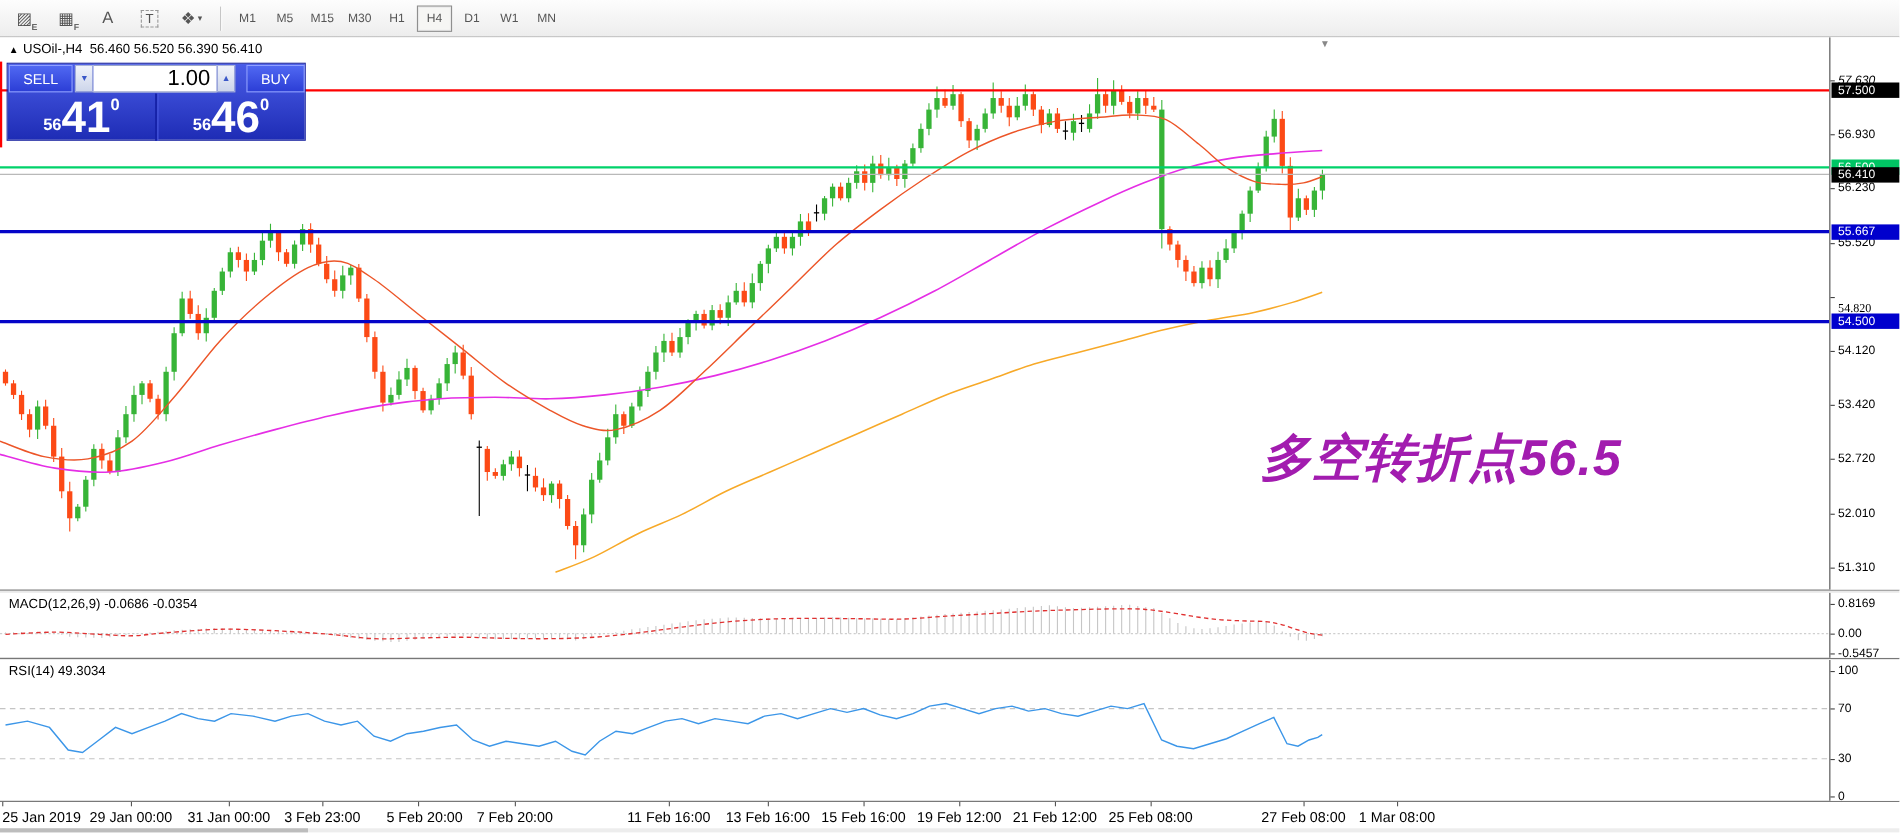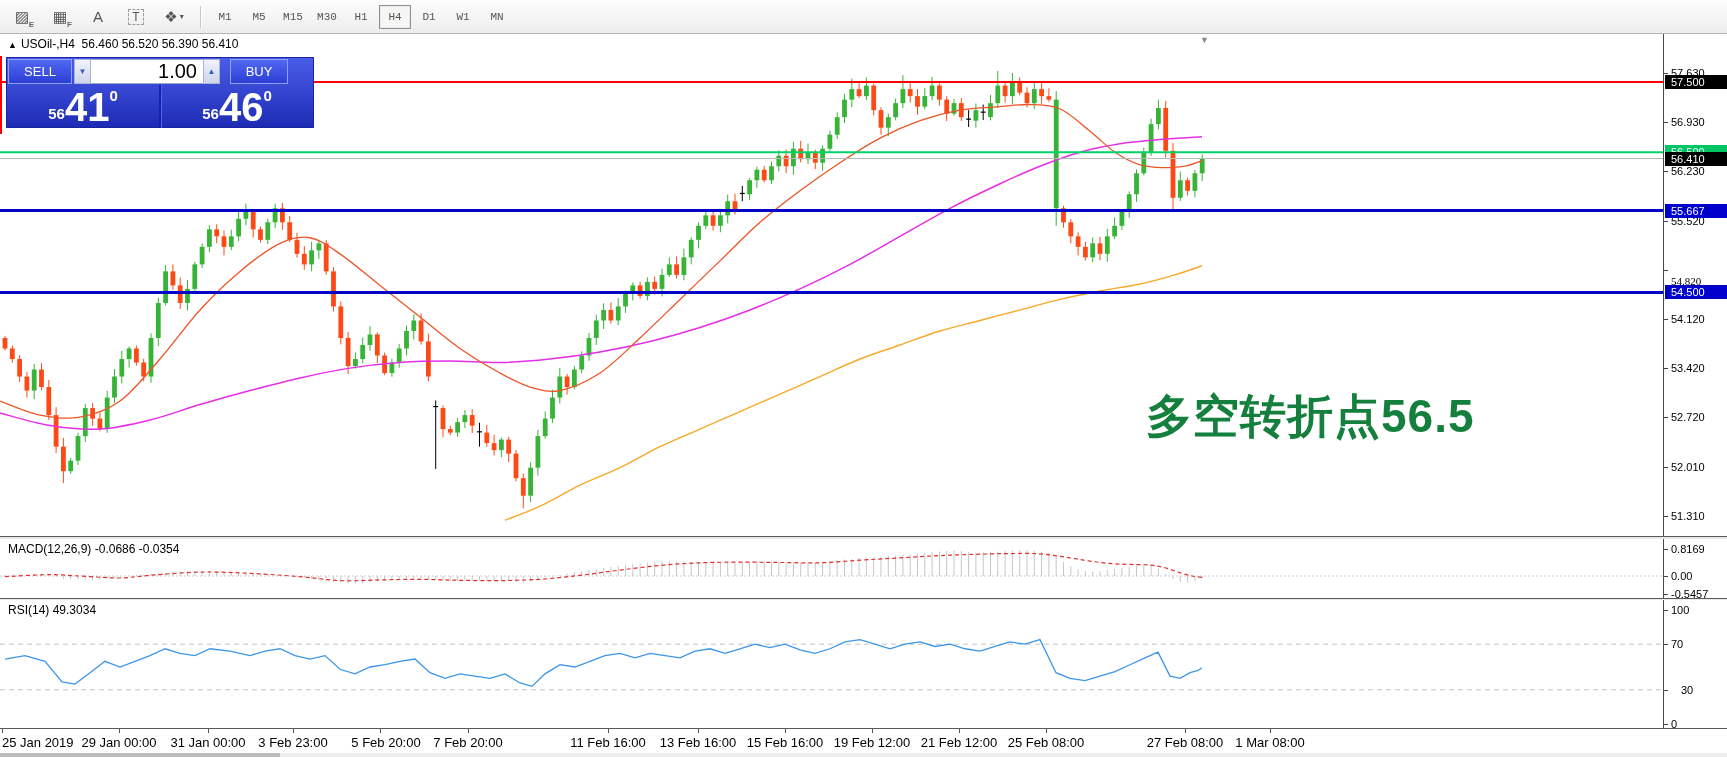--- a/index.html
+++ b/index.html
@@ -11,45 +11,45 @@
            display:flex;align-items:center;}
   .tools{display:flex;align-items:center;gap:10px;padding-left:8px;}
   .tool{position:relative;width:26px;height:24px;display:flex;align-items:center;justify-content:center;
         color:#555;font-size:15px;background:transparent;border:1px solid transparent;border-radius:2px;cursor:default;}
   .tool .sub{position:absolute;right:1px;bottom:0;font-size:8px;color:#666;font-weight:bold;}
   .tool .caret{font-size:8px;color:#555;margin-left:2px;}
   .tool.dashed span.g{border:1px dashed #999;padding:0 3px;font-size:12px;line-height:14px;}
   .tbsep{width:1px;height:22px;background:#c6c6c6;margin:0 8px 0 12px;box-shadow:1px 0 0 #fff;}
   .tfs{display:flex;align-items:center;gap:2px;}
   .tf{min-width:30px;height:22px;border:1px solid transparent;background:transparent;color:#555;
-      font-family:Liberation Mono, monospace;font-size:11px;display:flex;align-items:center;justify-content:center;cursor:default;text-align:center;}
+      font-family:Liberation Sans, sans-serif;font-size:11px;display:flex;align-items:center;justify-content:center;cursor:default;text-align:center;}
   .tf.active{background:#f6f6f4;border:1px solid #8f8f8f;box-shadow:inset 0 0 0 1px #e9e9e9;}
   
   .panel{position:absolute;left:0;width:1727px;background:#fff;}
   .panel svg{position:absolute;left:0;top:0;}
   .p-main{top:34px;height:502px;border-bottom:1px solid #5a5a5a;}
   .gapA{position:absolute;left:0;top:537px;width:1727px;height:2px;background:#e9e9e9;}
   .p-macd{top:539px;height:59px;border-bottom:1px solid #5a5a5a;}
   .gapB{position:absolute;left:0;top:599px;width:1727px;height:1px;background:#e9e9e9;}
   .p-rsi{top:600px;height:128px;border-bottom:1px solid #5a5a5a;}
   .scale{position:absolute;left:1663px;top:0;width:64px;height:100%;background:#fff;border-left:1px solid #4a4a4a;}
   .tick{position:absolute;left:7px;height:14px;line-height:14px;font-size:11px;color:#000;white-space:nowrap;}
   .tickmark{position:absolute;left:0;width:4px;height:1px;background:#444;}
   .badge{position:absolute;left:1px;width:62px;height:14px;line-height:14px;color:#fff;font-size:11px;
          padding-left:6px;box-sizing:border-box;white-space:nowrap;}
   .indlabel{position:absolute;left:8px;top:3px;font-size:12px;color:#000;white-space:nowrap;text-align:right;}
   
   .ohlc{position:absolute;left:8px;top:3px;font-size:12px;color:#000;white-space:nowrap;}
   .ohlc .arr{font-size:9px;margin-right:4px;}
   .shift{position:absolute;left:1200px;top:1px;font-size:9px;color:#888;}
   .redtick{position:absolute;left:0;top:22px;width:2px;height:78px;background:#fe0000;}
-  .annotation{position:absolute;left:1146px;top:352px;font-size:46px;font-weight:bold;color:#15803d;
-              font-family:"Liberation Sans","DejaVu Sans",sans-serif;white-space:nowrap;letter-spacing:1px;}
+  .annotation{position:absolute;left:1146px;top:352px;font-size:46px;font-weight:bold;color:#a21caf;
+              font-family:"Liberation Sans","DejaVu Sans",sans-serif;white-space:nowrap;letter-spacing:1px;font-style:italic;}
   
-  .oc{position:absolute;left:6px;top:23px;width:308px;height:71px;
+  .oc{position:absolute;left:6px;top:23px;width:272px;height:71px;
       background:linear-gradient(#4a5de8,#1e2cb5);border:1px solid #1a23a0;box-sizing:border-box;}
   .oc-r1{display:flex;align-items:center;height:27px;}
   .oc-btn{height:25px;border:1px solid #8fa0ff;background:linear-gradient(#5068f2,#2c3ed6);
           color:#fff;font-size:13px;font-family:"Liberation Sans",sans-serif;cursor:pointer;}
   .oc-sell{width:64px;margin-left:1px;}
   .oc-buy{width:58px;margin-left:10px;}
   .oc-spin{display:flex;align-items:center;height:25px;margin-left:2px;}
   .oc-step{width:17px;height:25px;border:1px solid #aab4d8;background:linear-gradient(#f0f3fb,#cdd5ea);
            color:#3a57c8;font-size:8px;padding:0;cursor:pointer;}
   .oc-vol{width:100px;height:23px;border:1px solid #9aa6c8;border-left:none;border-right:none;
@@ -444,21 +444,21 @@
         <path d="M0 378.98500000000007 C8.333333333333334 381.0880000000001,33.33333333333333 388.91583333333335,50 391.60300000000007 C66.66666666666667 394.2901666666668,83.33333333333333 396.042666666667,100 395.10800000000035 C116.66666666666667 394.1733333333337,133.33333333333334 390.0841666666669,150 385.9950000000002 C166.66666666666666 381.9058333333335,183.33333333333334 375.4800000000003,200 370.57300000000026 C216.66666666666666 365.6660000000002,233.33333333333334 360.99266666666676,250 356.55300000000005 C266.6666666666667 352.11333333333334,283.3333333333333 347.67366666666675,300 343.93500000000006 C316.6666666666667 340.19633333333337,333.3333333333333 336.6913333333334,350 334.12100000000004 C366.6666666666667 331.5506666666667,383.3333333333333 329.6813333333335,400 328.51300000000015 C416.6666666666667 327.3446666666668,433.3333333333333 327.11099999999993,450 327.11099999999993 C466.6666666666667 327.11099999999993,483.3333333333333 328.86350000000004,500 328.51300000000015 C516.6666666666666 328.16250000000025,533.3333333333334 326.7605000000004,550 325.0080000000004 C566.6666666666666 323.2555000000004,583.3333333333334 320.9188333333336,600 317.9980000000003 C616.6666666666666 315.0771666666669,633.3333333333334 311.57216666666704,650 307.48300000000035 C666.6666666666666 303.39383333333365,683.3333333333334 298.72050000000024,700 293.4630000000002 C716.6666666666666 288.20550000000014,733.3333333333334 282.36383333333345,750 275.93800000000016 C766.6666666666666 269.5121666666669,783.3333333333334 262.502166666667,800 254.90800000000036 C816.6666666666666 247.31383333333372,833.3333333333334 239.13550000000026,850 230.37300000000027 C866.6666666666666 221.6105000000003,883.3333333333334 211.6796666666671,900 202.33300000000037 C916.6666666666666 192.98633333333365,933.3333333333334 183.05549999999997,950 174.29299999999998 C966.6666666666666 165.5305,985 156.7680000000003,1000 149.75800000000038 C1015 142.74800000000045,1026.6666666666667 137.4905000000004,1040 132.23300000000037 C1053.3333333333333 126.97550000000034,1066.6666666666667 121.95166666666685,1080 118.21300000000018 C1093.3333333333333 114.4743333333335,1106.6666666666667 111.90400000000035,1120 109.80100000000036 C1133.3333333333333 107.69800000000036,1146.3333333333333 106.76333333333355,1160 105.5950000000002 C1173.6666666666667 104.42666666666685,1195 103.25833333333358,1202 102.79100000000025" stroke="#e52ee5" fill="none" stroke-width="1.5"></path>
         <path d="M0 367.0679999999999 C6.666666666666667 369.4046666666666,26.666666666666664 378.4008333333334,40 381.08800000000014 C53.333333333333336 383.77516666666685,66.66666666666667 385.52766666666696,80 383.19100000000026 C93.33333333333333 380.85433333333356,106.66666666666667 376.7651666666666,120 367.0679999999999 C133.33333333333334 357.3708333333333,146.66666666666666 340.19633333333365,160 325.0080000000004 C173.33333333333334 309.8196666666671,186.66666666666666 290.54216666666684,200 275.93800000000016 C213.33333333333334 261.3338333333335,226.66666666666666 248.48216666666704,240 237.38300000000035 C253.33333333333334 226.28383333333366,268.3333333333333 214.951,280 209.34299999999996 C291.6666666666667 203.73499999999993,300 201.98250000000002,310 203.7350000000001 C320 205.48750000000018,328.3333333333333 211.91333333333372,340 219.85800000000037 C351.6666666666667 227.80266666666702,366.6666666666667 240.88800000000006,380 251.40300000000005 C393.3333333333333 261.918,406.6666666666667 272.4330000000003,420 282.94800000000026 C433.3333333333333 293.46300000000025,446.6666666666667 305.1463333333333,460 314.49299999999994 C473.3333333333333 323.8396666666666,488.3333333333333 332.6021666666667,500 339.0280000000001 C511.6666666666667 345.4538333333335,520 350.1271666666669,530 353.04800000000023 C540 355.9688333333336,548.3333333333334 358.88966666666676,560 356.55300000000005 C571.6666666666666 354.21633333333335,586.6666666666666 347.79050000000007,600 339.0280000000001 C613.3333333333334 330.2655000000001,626.6666666666666 316.24550000000005,640 303.97800000000007 C653.3333333333334 291.7105000000001,666.6666666666666 278.2746666666669,680 265.42300000000023 C693.3333333333334 252.57133333333354,706.6666666666666 239.71966666666665,720 226.86799999999997 C733.3333333333334 214.01633333333328,746.6666666666666 199.9963333333335,760 188.31300000000016 C773.3333333333334 176.62966666666682,786.6666666666666 166.6988333333333,800 156.76799999999997 C813.3333333333334 146.83716666666663,826.6666666666666 137.49050000000005,840 128.72800000000007 C853.3333333333334 119.96550000000006,866.6666666666666 111.20299999999999,880 104.19299999999997 C893.3333333333334 97.18299999999995,906.6666666666666 91.3413333333333,920 86.66799999999998 C933.3333333333334 81.99466666666666,946.6666666666666 78.4896666666667,960 76.15300000000008 C973.3333333333334 73.81633333333346,988.3333333333334 73.58266666666692,1000 72.64800000000028 C1011.6666666666666 71.71333333333364,1020 70.19450000000019,1030 70.5450000000002 C1040 70.89550000000021,1050 70.31133333333365,1060 74.75100000000035 C1070 79.19066666666704,1080.8333333333333 89.93933333333374,1090 97.18300000000038 C1099.1666666666667 104.42666666666702,1106.6666666666667 112.60500000000022,1115 118.21300000000018 C1123.3333333333333 123.82100000000014,1131.6666666666667 128.26066666666682,1140 130.83100000000013 C1148.3333333333333 133.40133333333344,1157.5 133.4013333333334,1165 133.6350000000001 C1172.5 133.8686666666668,1178.8333333333333 133.40133333333372,1185 132.23300000000037 C1191.1666666666667 131.06466666666702,1199.1666666666667 127.55966666666673,1202 126.625" stroke="#ec5528" fill="none" stroke-width="1.3"></path>
         <line x1="0" y1="48.11300000000018" x2="1663" y2="48.11300000000018" stroke="#fe0000" stroke-width="2"></line>
         <line x1="0" y1="118.21300000000018" x2="1663" y2="118.21300000000018" stroke="#00d26a" stroke-width="2"></line>
         <line x1="0" y1="124.52200000000042" x2="1663" y2="124.52200000000042" stroke="#b9b9b9" stroke-width="1"></line>
         <line x1="0" y1="176.60630000000006" x2="1663" y2="176.60630000000006" stroke="#0404c8" stroke-width="3"></line>
         <line x1="0" y1="258.4130000000001" x2="1663" y2="258.4130000000001" stroke="#0404c8" stroke-width="3"></line>
       </svg>
     <div class="scale" id="scaleMain">
         <div class="tickmark" style="top: 39px;"></div>
-        <div class="tick" style="top: 32px;">57.630</div>
+        <div class="tick" style="top: 32px; font-style: italic;">57.630</div>
         <div class="tickmark" style="top: 88.07px;"></div>
         <div class="tick" style="top: 81.07px;">56.930</div>
         <div class="tickmark" style="top: 137.14px;"></div>
         <div class="tick" style="top: 130.14px;">56.230</div>
         <div class="tickmark" style="top: 186.911px;"></div>
         <div class="tick" style="top: 179.911px;">55.520</div>
         <div class="tickmark" style="top: 235.981px;"></div>
         <div class="tick" style="top: 240px; font-family: Liberation Serif, serif;">54.820</div>
         <div class="tickmark" style="top: 285.051px;"></div>
         <div class="tick" style="top: 278.051px;">54.120</div>
@@ -701,21 +701,21 @@
         <line x1="0" y1="44.2" x2="1663" y2="44.2" stroke="#c4c4c4" stroke-width="1" stroke-dasharray="5,4"></line>
         <line x1="0" y1="89.80000000000001" x2="1663" y2="89.80000000000001" stroke="#c4c4c4" stroke-width="1" stroke-dasharray="5,4"></line>
         <path d="M5 59.02000000000001 L 25 55.60000000000001 L 45 61.300000000000004 L 62 81.82 L 75 84.1 L 90 72.7 L 105 61.300000000000004 L 120 67 L 135 61.300000000000004 L 150 55.60000000000001 L 165 48.760000000000005 L 180 53.32000000000001 L 195 55.60000000000001 L 210 48.760000000000005 L 230 51.040000000000006 L 250 55.60000000000001 L 265 51.040000000000006 L 280 48.760000000000005 L 295 55.60000000000001 L 310 59.02000000000001 L 325 55.60000000000001 L 340 69.28 L 355 73.84 L 370 67 L 385 64.72 L 400 61.300000000000004 L 415 59.02000000000001 L 430 72.7 L 445 78.4 L 460 73.84 L 475 76.12 L 490 78.4 L 505 73.84 L 520 82.96000000000001 L 532 86.38 L 545 73.84 L 560 64.72 L 575 67 L 590 61.300000000000004 L 605 55.60000000000001 L 620 53.32000000000001 L 635 57.88000000000001 L 650 53.32000000000001 L 665 55.60000000000001 L 680 57.88000000000001 L 695 51.040000000000006 L 710 48.760000000000005 L 725 53.32000000000001 L 740 48.760000000000005 L 755 44.2 L 770 47.620000000000005 L 785 44.2 L 800 49.900000000000006 L 815 53.32000000000001 L 830 48.760000000000005 L 845 41.92 L 860 39.64 L 875 44.2 L 890 48.760000000000005 L 905 44.2 L 920 41.92 L 935 46.480000000000004 L 950 44.2 L 965 48.760000000000005 L 980 51.040000000000006 L 995 46.480000000000004 L 1010 41.92 L 1025 44.2 L 1040 39.64 L 1056 72.7 L 1070 78.4 L 1085 80.68 L 1100 76.12 L 1115 71.56 L 1130 64.72 L 1145 57.88000000000001 L 1158 52.18000000000001 L 1170 76.12 L 1180 78.4 L 1190 72.7 L 1198 70.42 L 1202 67.798" stroke="#3c96e8" fill="none" stroke-width="1.3"></path>
       </svg>
     <div class="scale" id="scaleRsi">
         <div class="tickmark" style="top: 10px;"></div>
         <div class="tick" style="top: 3px;">100</div>
         <div class="tickmark" style="top: 44.2px;"></div>
         <div class="tick" style="top: 37.2px;">70</div>
         <div class="tickmark" style="top: 89.8px;"></div>
-        <div class="tick" style="top: 82.8px; margin-left: 10px;">30</div>
+        <div class="tick" style="top: 82.8px;">30</div>
         <div class="tickmark" style="top: 124px;"></div>
         <div class="tick" style="top: 117px;">0</div>
       </div>
     <div class="indlabel">
       <span>RSI(14)</span> <span>49.3034</span>
     </div>
   </div>
 
   <div class="timebar" id="timebar">
     <div class="hscroll">

